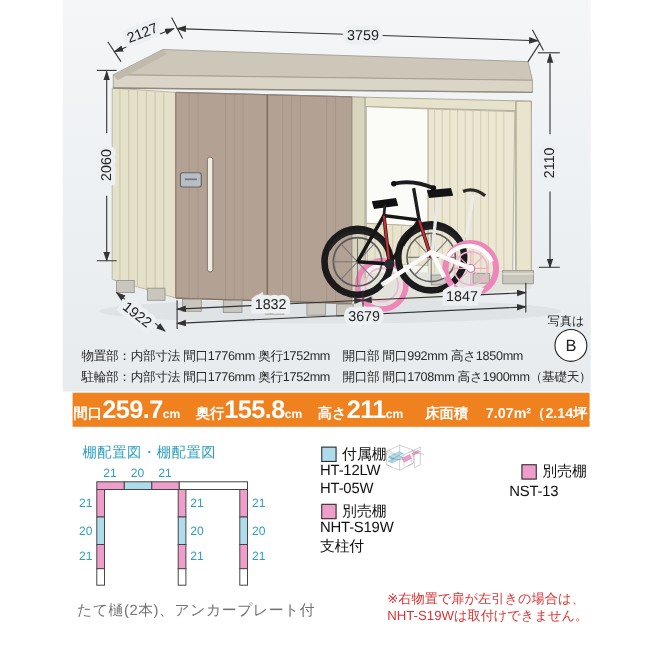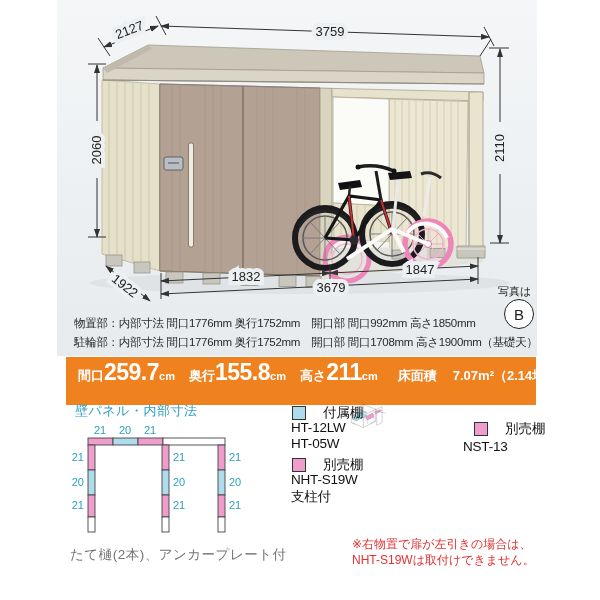--- a/index.html
+++ b/index.html
@@ -5,35 +5,35 @@
   html,body{margin:0;padding:0;background:#fff;}
   #stage{position:relative;width:600px;height:600px;background:#ffffff;overflow:hidden;
          font-family:"Liberation Sans","DejaVu Sans",sans-serif;color:#222;}
   .abs{position:absolute;}
   
   #photo-bg{left:57px;top:0;width:480px;height:356px;
             background:linear-gradient(180deg,#f4f6f7 0%,#edf0f3 55%,#e7ebee 100%);}
   
   .spec-line{left:74px;width:470px;font-size:11.5px;letter-spacing:-0.3px;color:#2a2a2a;white-space:nowrap;}
   
-  #size-bar{left:66px;top:357px;width:470px;height:48px;background:#f0811f;color:#fff;
-            display:flex;align-items:baseline;padding-left:12px;box-sizing:border-box;white-space:nowrap;}
+  #size-bar{left:66px;top:357px;width:470px;height:31px;background:#f0811f;color:#fff;
+            display:flex;align-items:baseline;padding-left:12px;box-sizing:border-box;white-space:nowrap;justify-content:center;}
   #size-bar .lbl{font-size:13px;font-weight:bold;}
   #size-bar .val{font-size:23px;font-weight:bold;letter-spacing:-0.5px;line-height:31px;}
   #size-bar .unit{font-size:11px;font-weight:bold;margin-right:14px;}
   #size-bar .area{font-size:13px;font-weight:bold;margin-left:6px;}
   
   #photo-ref-label{left:498px;top:284px;font-size:11px;color:#222;}
   #photo-ref-circle{left:504px;top:299px;width:28px;height:28px;border:1.5px solid #222;border-radius:50%;
                     background:#fff;display:flex;align-items:center;justify-content:center;
                     font-size:15px;color:#222;}
   
   #plan-title{left:75px;top:402px;font-size:13px;color:#2e9fc0;letter-spacing:0.5px;}
   #eaves-note{left:70px;top:546px;font-size:13.5px;color:#737373;letter-spacing:0.5px;}
-  .legend-label{font-size:13.5px;color:#111;white-space:nowrap;display:flex;align-items:center;gap:17px;}
+  .legend-label{font-size:13.5px;color:#111;white-space:nowrap;display:flex;align-items:center;gap:5px;}
   .legend-model{font-size:13.5px;color:#111;white-space:nowrap;letter-spacing:-0.2px;}
   .swatch{width:14px;height:14px;border:1px solid #333;display:inline-block;box-sizing:border-box;}
   .swatch.cyan{background:#aedcec;}
   .swatch.pink{background:#ef9ecb;}
   #warning{left:352px;top:536px;font-size:12px;line-height:16px;color:#e23030;white-space:nowrap;}
   svg{display:block;}
   .dim-text{font-size:13px;fill:#222;stroke:#edf0f3;stroke-width:8px;paint-order:stroke;font-family:"Liberation Sans","DejaVu Sans",sans-serif;}
   .plan-num{font-size:11px;fill:#2e9fc0;font-family:"Liberation Sans","DejaVu Sans",sans-serif;}
 </style>
 </head>
@@ -258,21 +258,21 @@
     <span class="lbl">奥行</span>
     <span class="val">155.8</span>
     <span class="unit">cm</span>
     <span class="lbl">高さ</span>
     <span class="val">211</span>
     <span class="unit">cm</span>
     <span class="area">床面積</span>
     <span class="area" style="margin-left:16px">7.07m²（2.14坪）</span>
   </div>
 
-  <div id="plan-title" class="abs">壁パネル・内部寸法</div>
+  <div id="plan-title" class="abs">棚配置図・棚配置図</div>
 
   <svg class="abs" style="left:62px;top:420px" width="195" height="122" viewBox="62 420 195 122">
     <g stroke="#444" stroke-width="0.9">
 
       <rect x="88" y="438" width="25" height="7" fill="#ef9ecb"></rect>
       <rect x="113" y="438" width="25" height="7" fill="#aedcec"></rect>
       <rect x="138" y="438" width="25" height="7" fill="#ef9ecb"></rect>
       <rect x="163" y="438" width="62" height="7" fill="#ffffff"></rect>
 
       <rect x="88" y="445" width="7" height="25" fill="#ef9ecb"></rect>

